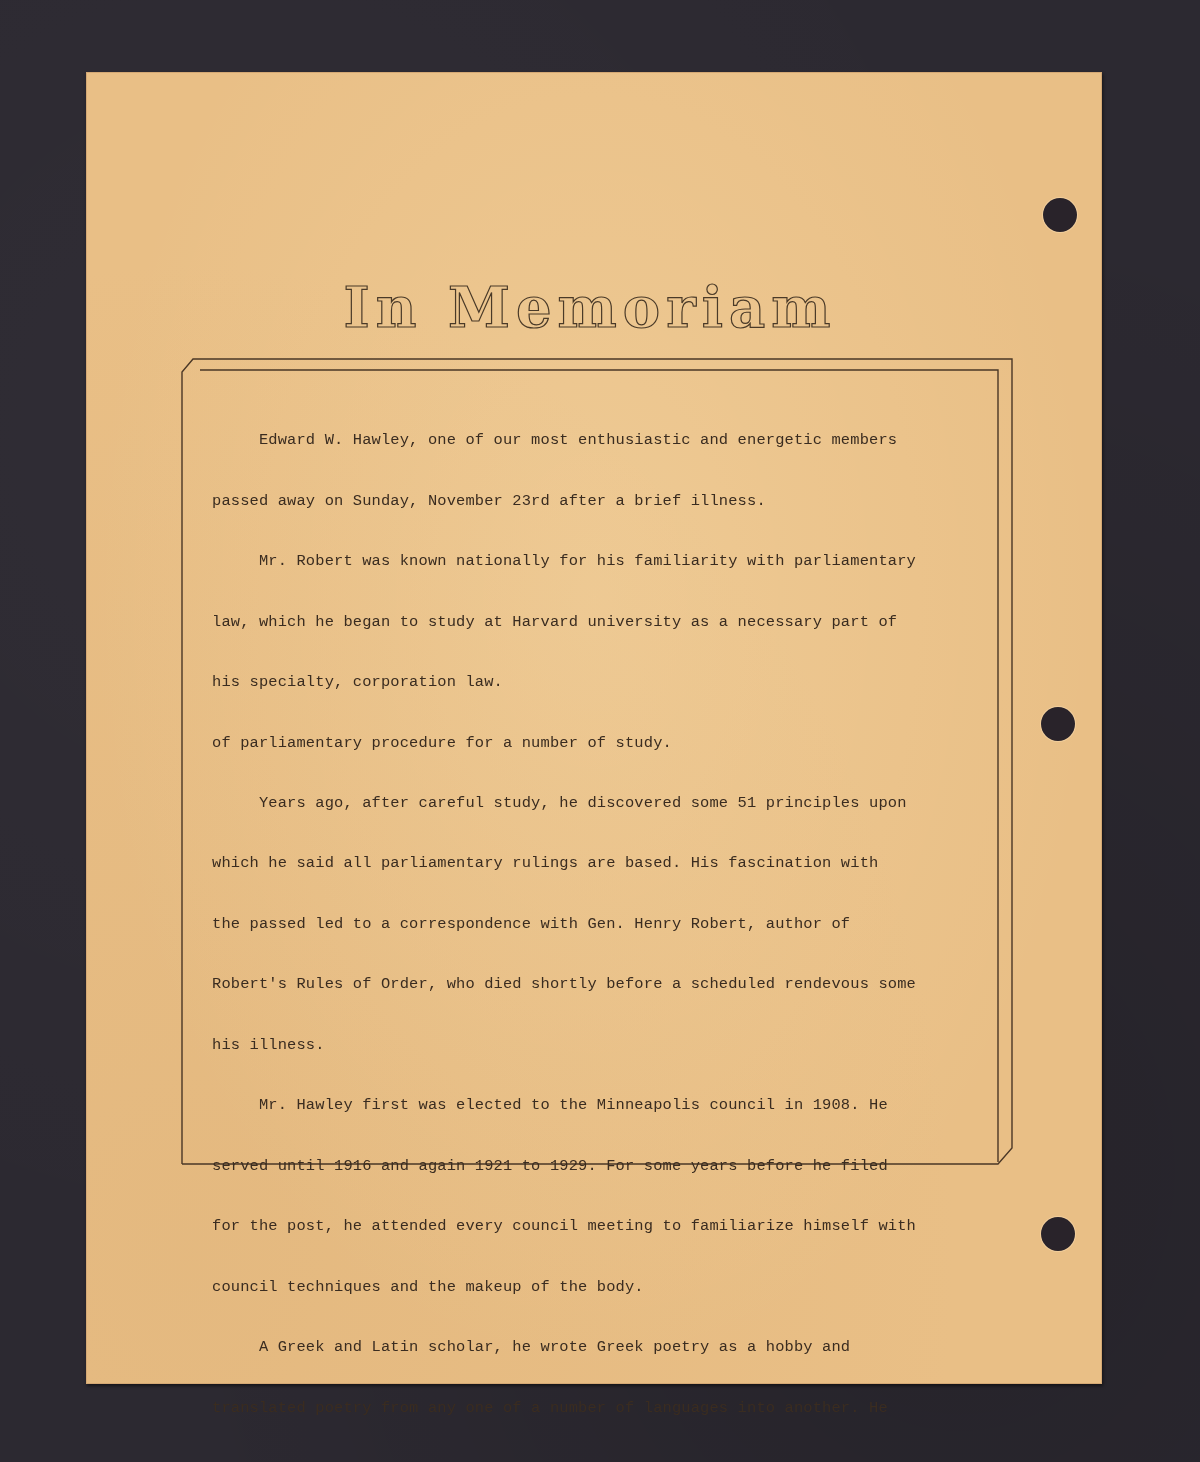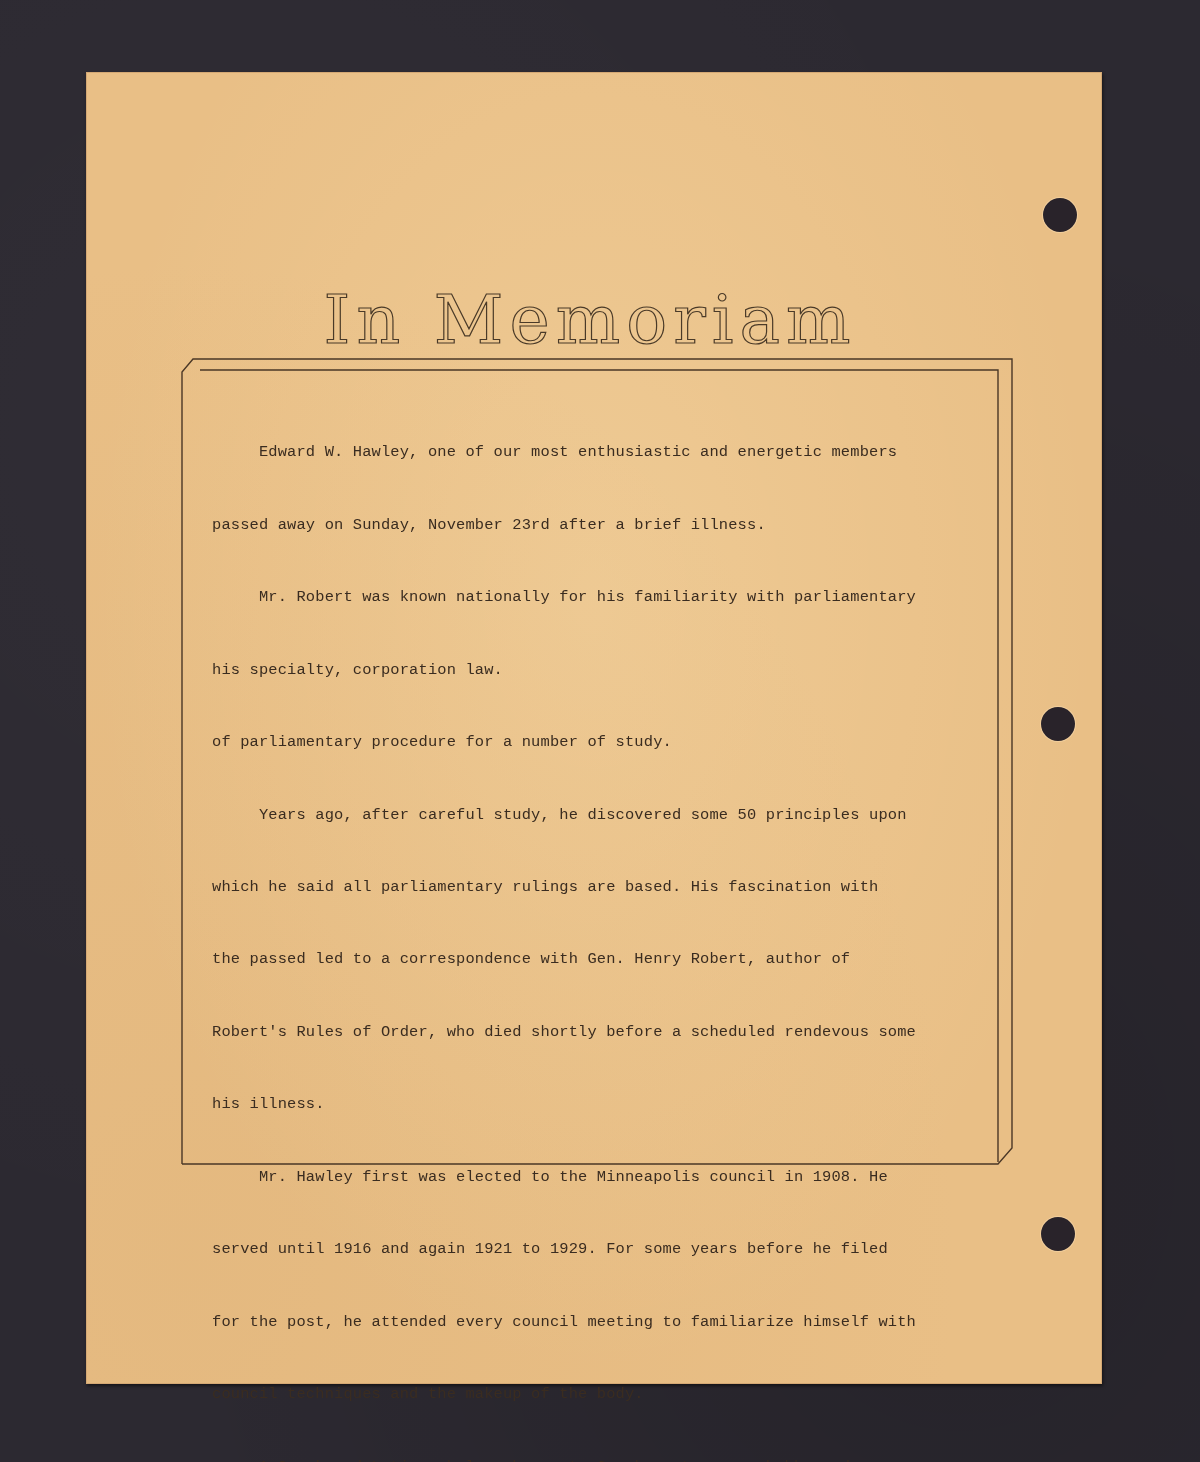--- a/index.html
+++ b/index.html
@@ -22,35 +22,35 @@
       radial-gradient(ellipse at 10% 90%, rgba(200,150,90,0.15), transparent 60%),
       #e9bf86;
     box-shadow: 0 0 0 1px #d4a874 inset, 1px 2px 3px rgba(0,0,0,0.5);
   }
   .hole {
     position: absolute; width: 34px; height: 34px; border-radius: 50%;
     background: #29232a;
     box-shadow: 0 0 0 1px rgba(255,230,190,0.4);
   }
   .title {
-    position: absolute; left: 0; top: 280px; width: 1180px; text-align: center;
+    position: absolute; left: 0; top: 274px; width: 1180px; text-align: center;
     font-family: "DejaVu Serif", "Liberation Serif", serif;
-    font-size: 68px; letter-spacing: 6px;
+    font-size: 56px; letter-spacing: 6px;
     color: transparent;
     -webkit-text-stroke: 1.2px #4a3a28;
-    font-weight: normal;
+    font-weight: bold;
   }
   svg.frame { position: absolute; left: 0; top: 0; }
   .body-text {
     position: absolute; left: 212px; top: 390px; width: 760px;
     font-family: "Liberation Mono", "DejaVu Sans Mono", monospace;
     font-size: 15.4px; line-height: 20.15px; color: #3a2c20;
     white-space: pre; letter-spacing: 0.15px;
   }
-  .line { display: block; height: 20.15px; margin-top: 12px; }
+  .line { display: block; height: 20.15px; }
 </style>
 </head>
 <body>
 
 <div class="backdrop"></div>
 <div class="paper"></div>
 
 <div class="hole" style="left:1043px; top:198px;"></div>
 <div class="hole" style="left:1041px; top:707px;"></div>
 <div class="hole" style="left:1041px; top:1217px;"></div>
@@ -63,23 +63,24 @@
     <polyline points="182,1164 182,372 193,359 1012,359 1012,1148 998,1164 182,1164"></polyline>
 
     <polyline points="200,370 998,370 998,1162"></polyline>
   </g>
 </svg>
 
 <div class="body-text">
   <span class="line">     Edward W. Hawley, one of our most enthusiastic and energetic members</span>
   <span class="line">passed away on Sunday, November 23rd after a brief illness.</span>
   <span class="line">     Mr. Robert was known nationally for his familiarity with parliamentary</span>
+  <span class="line">law, which he began to study at Harvard university as a necessary part of</span>
   <span class="line">his specialty, corporation law.</span>
   <span class="line">of parliamentary procedure for a number of study.</span>
-  <span class="line">     Years ago, after careful study, he discovered some 50 principles upon</span>
+  <span class="line">     Years ago, after careful study, he discovered some 51 principles upon</span>
   <span class="line">which he said all parliamentary rulings are based. His fascination with</span>
   <span class="line">the passed led to a correspondence with Gen. Henry Robert, author of</span>
   <span class="line">Robert's Rules of Order, who died shortly before a scheduled rendevous some</span>
   <span class="line">his illness.</span>
   <span class="line">     Mr. Hawley first was elected to the Minneapolis council in 1908. He</span>
   <span class="line">served until 1916 and again 1921 to 1929. For some years before he filed</span>
   <span class="line">for the post, he attended every council meeting to familiarize himself with</span>
   <span class="line">council techniques and the makeup of the body.</span>
   <span class="line">     A Greek and Latin scholar, he wrote Greek poetry as a hobby and</span>
   <span class="line">translated poetry from any one of a number of languages into another. He</span>

